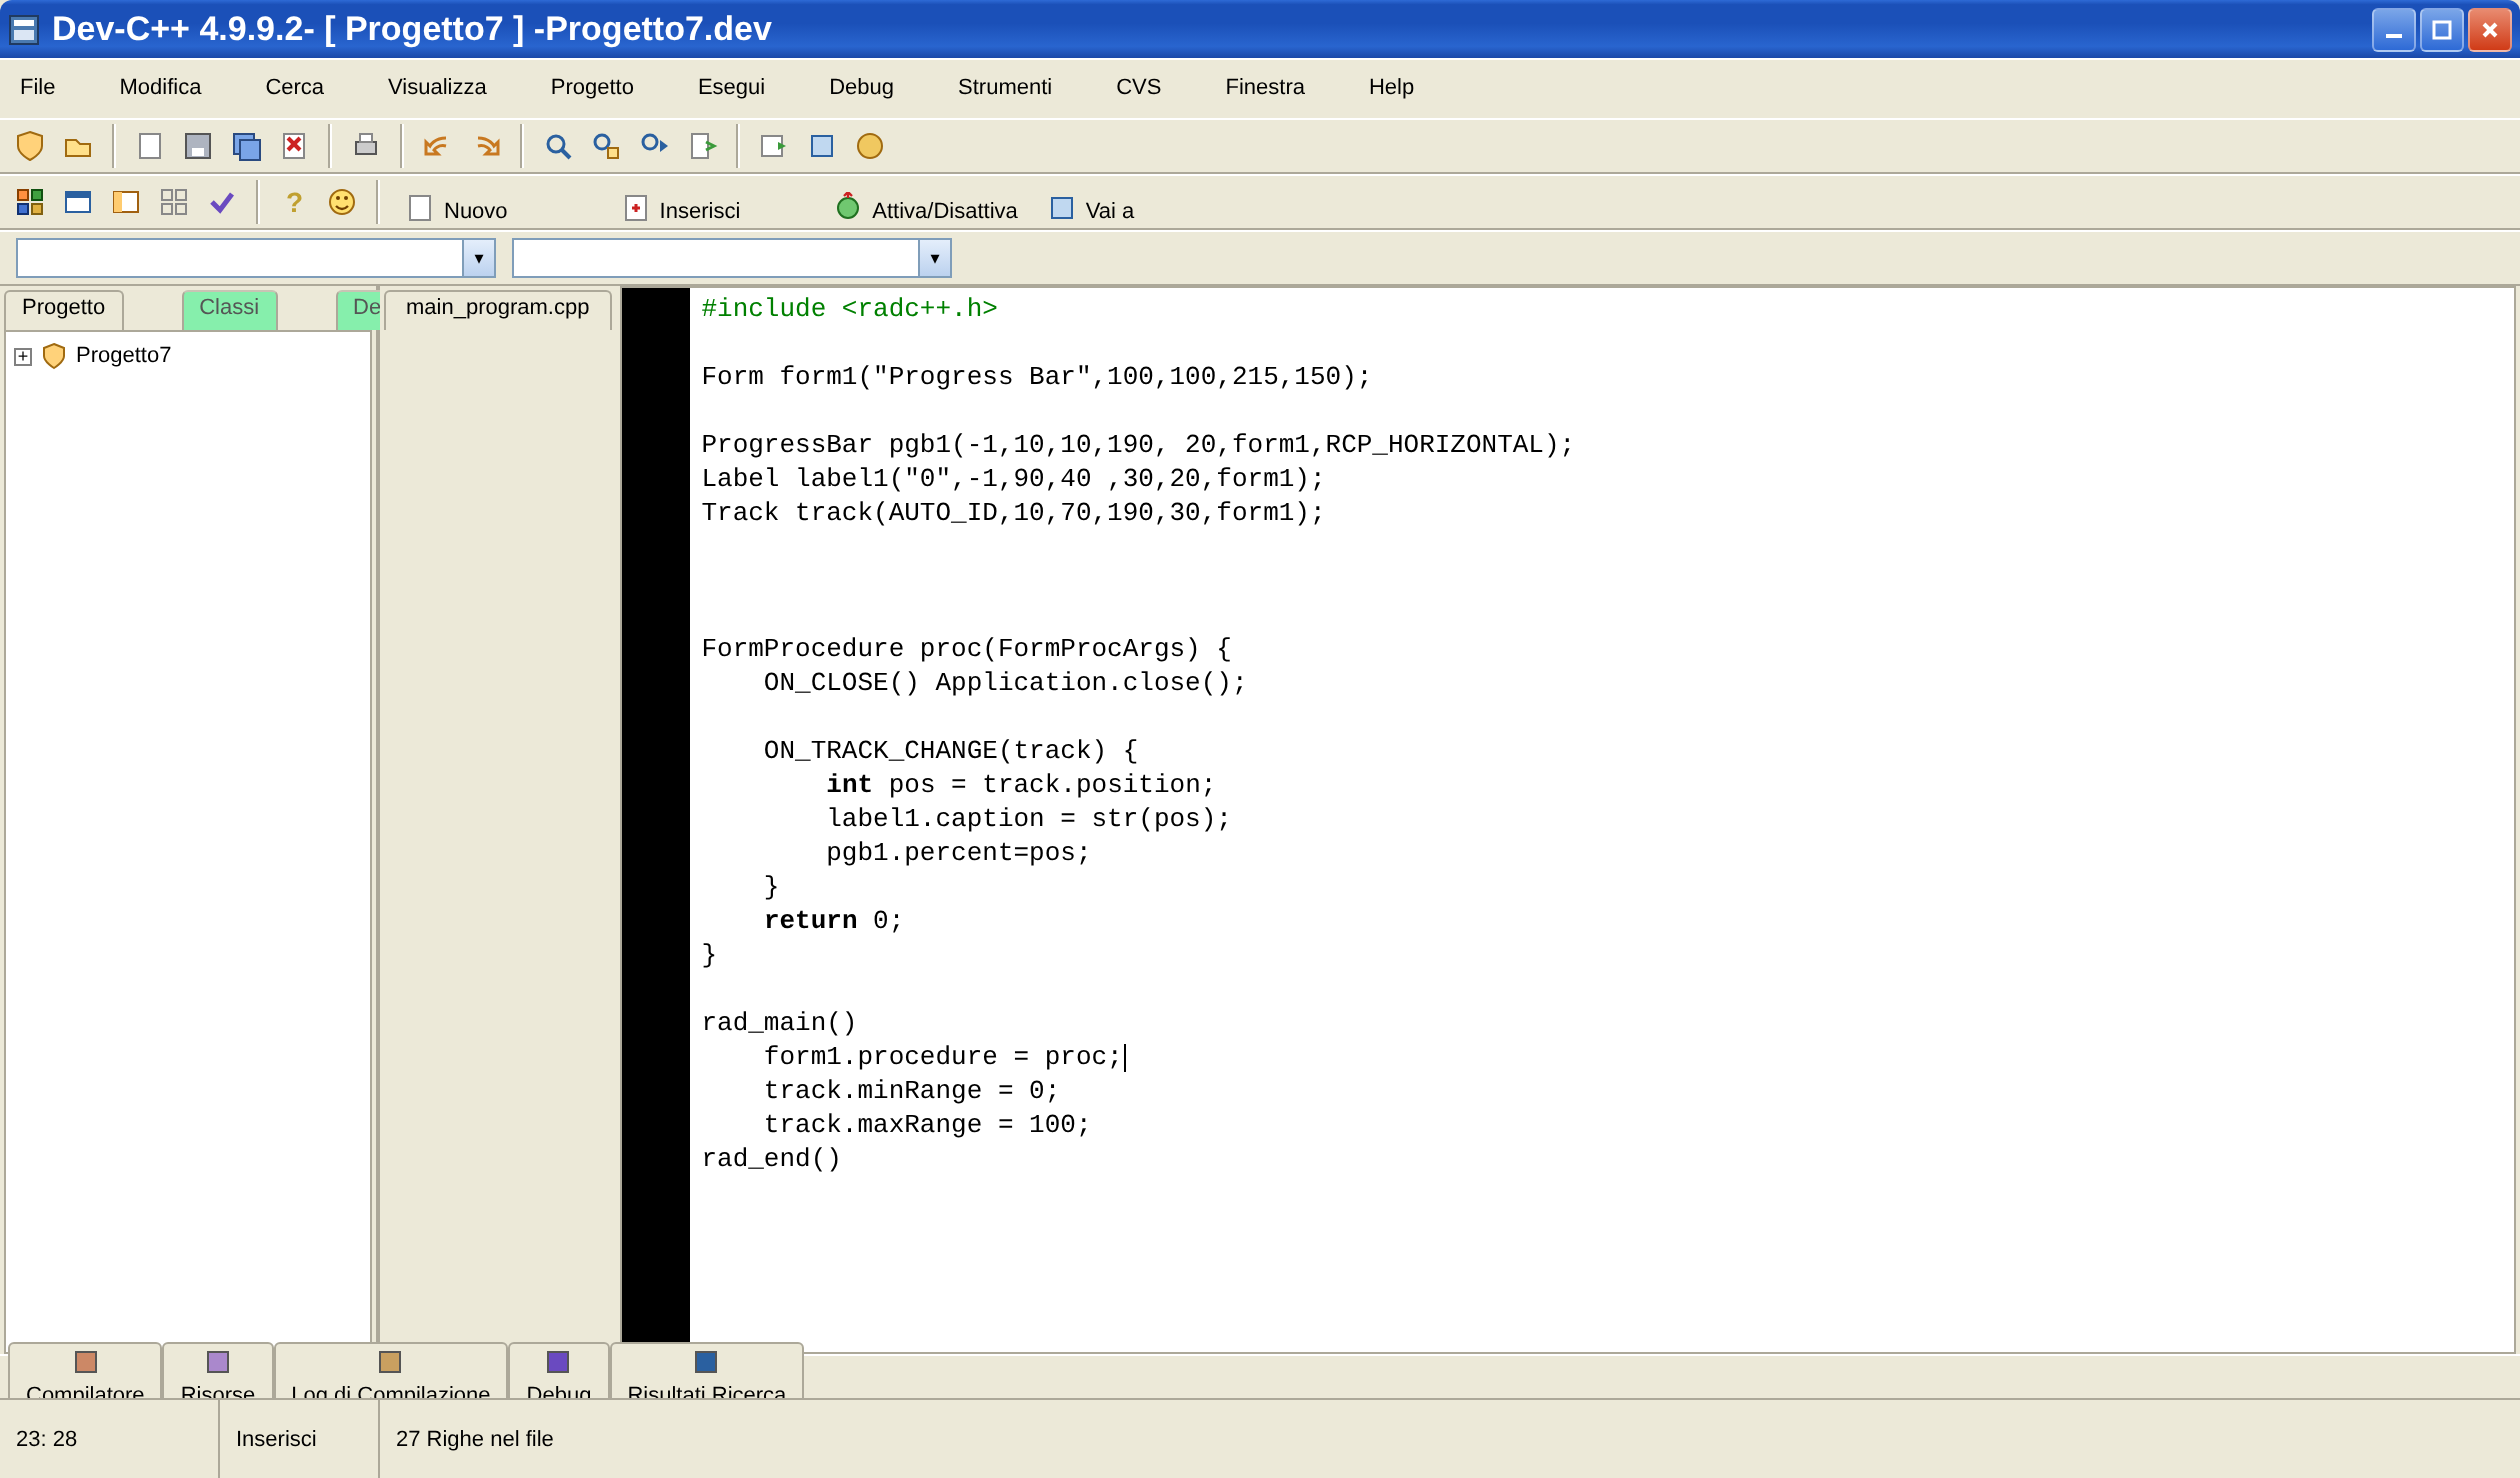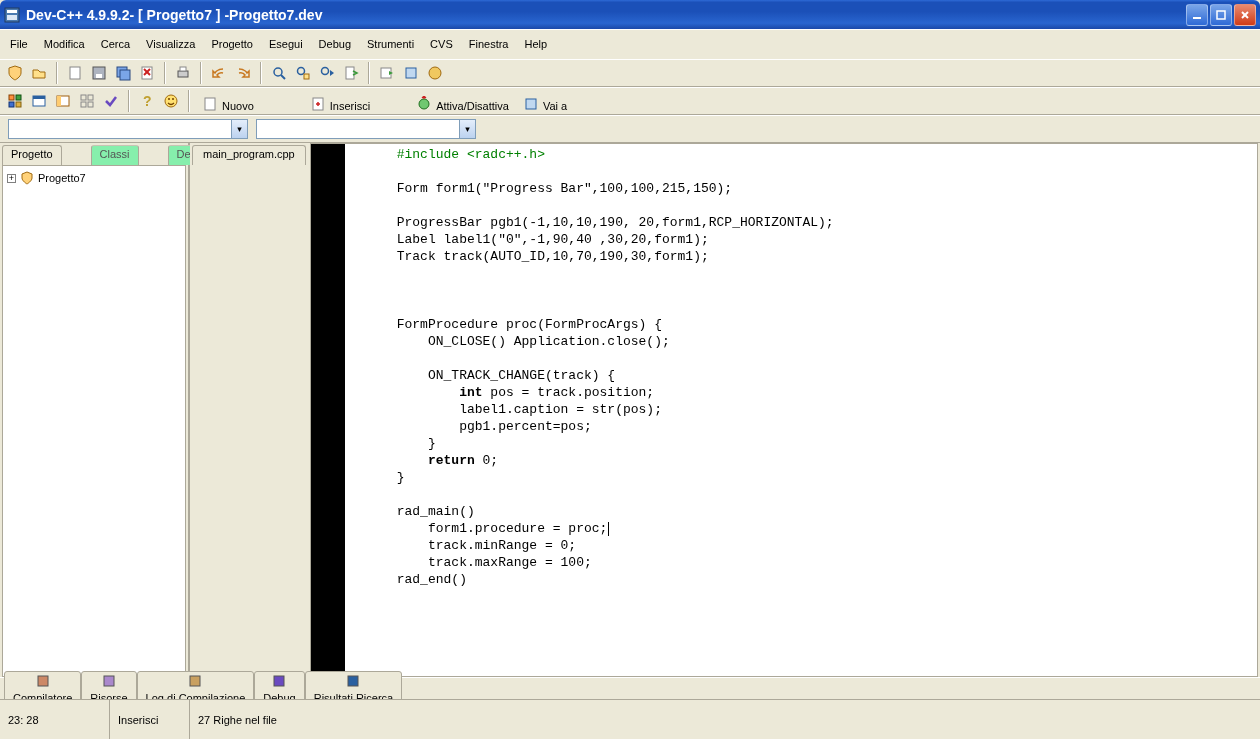--- a/index.html
+++ b/index.html
@@ -24,21 +24,21 @@
 }
 .titlebar .app-icon {
   width: 16px; height: 16px;
   margin-right: 6px;
   display: inline-flex;
   align-items: center;
   justify-content: center;
 }
 .titlebar .title {
   flex: 1;
-  font-size: 14px;
+  font-size: 17px;
   font-weight: bold;
   display: flex;
   gap: 0;
   align-items: center;
   white-space: nowrap;
 }
 .titlebar .win-btns { display: flex; gap: 2px; }
 .titlebar .win-btn {
   width: 22px; height: 22px;
   border-radius: 3px;
@@ -51,21 +51,21 @@
 .win-btn.min, .win-btn.max { background: linear-gradient(to bottom,#7aa5e8,#2e6ad6);}
 .win-btn.close { background: linear-gradient(to bottom,#e88a6f,#d03b17);}
 .menubar {
   height: 20px;
   background: #ece9d8;
   display: flex;
   align-items: center;
   padding: 14px 2px;
   border-top: 1px solid #fff;
   border-bottom: 1px solid #ece9d8;
-  gap: 0;
+  gap: 16px;
 }
 .menubar span {
   padding: 2px 8px;
   cursor: default;
 }
 .toolbar {
   height: 28px;
   background: #ece9d8;
   border-top: 1px solid #fff;
   border-bottom: 1px solid #aca899;
@@ -212,21 +212,20 @@
 }
 .code {
   flex: 1;
   padding: 2px 6px;
   font-family: "Courier New", monospace;
   font-size: 13px;
   line-height: 17px;
   white-space: pre;
   overflow: auto;
   position: relative;
-  margin-left: 46px;
 }
 .code .kw-pre { color: #008000; }
 .code .kw-bold { font-weight: bold; text-align: right; }
 .code .hl-line {
   position: absolute;
   left: 0; right: 0;
   height: 17px;
   background: #ccf7f7;
   z-index: -1;
 }

